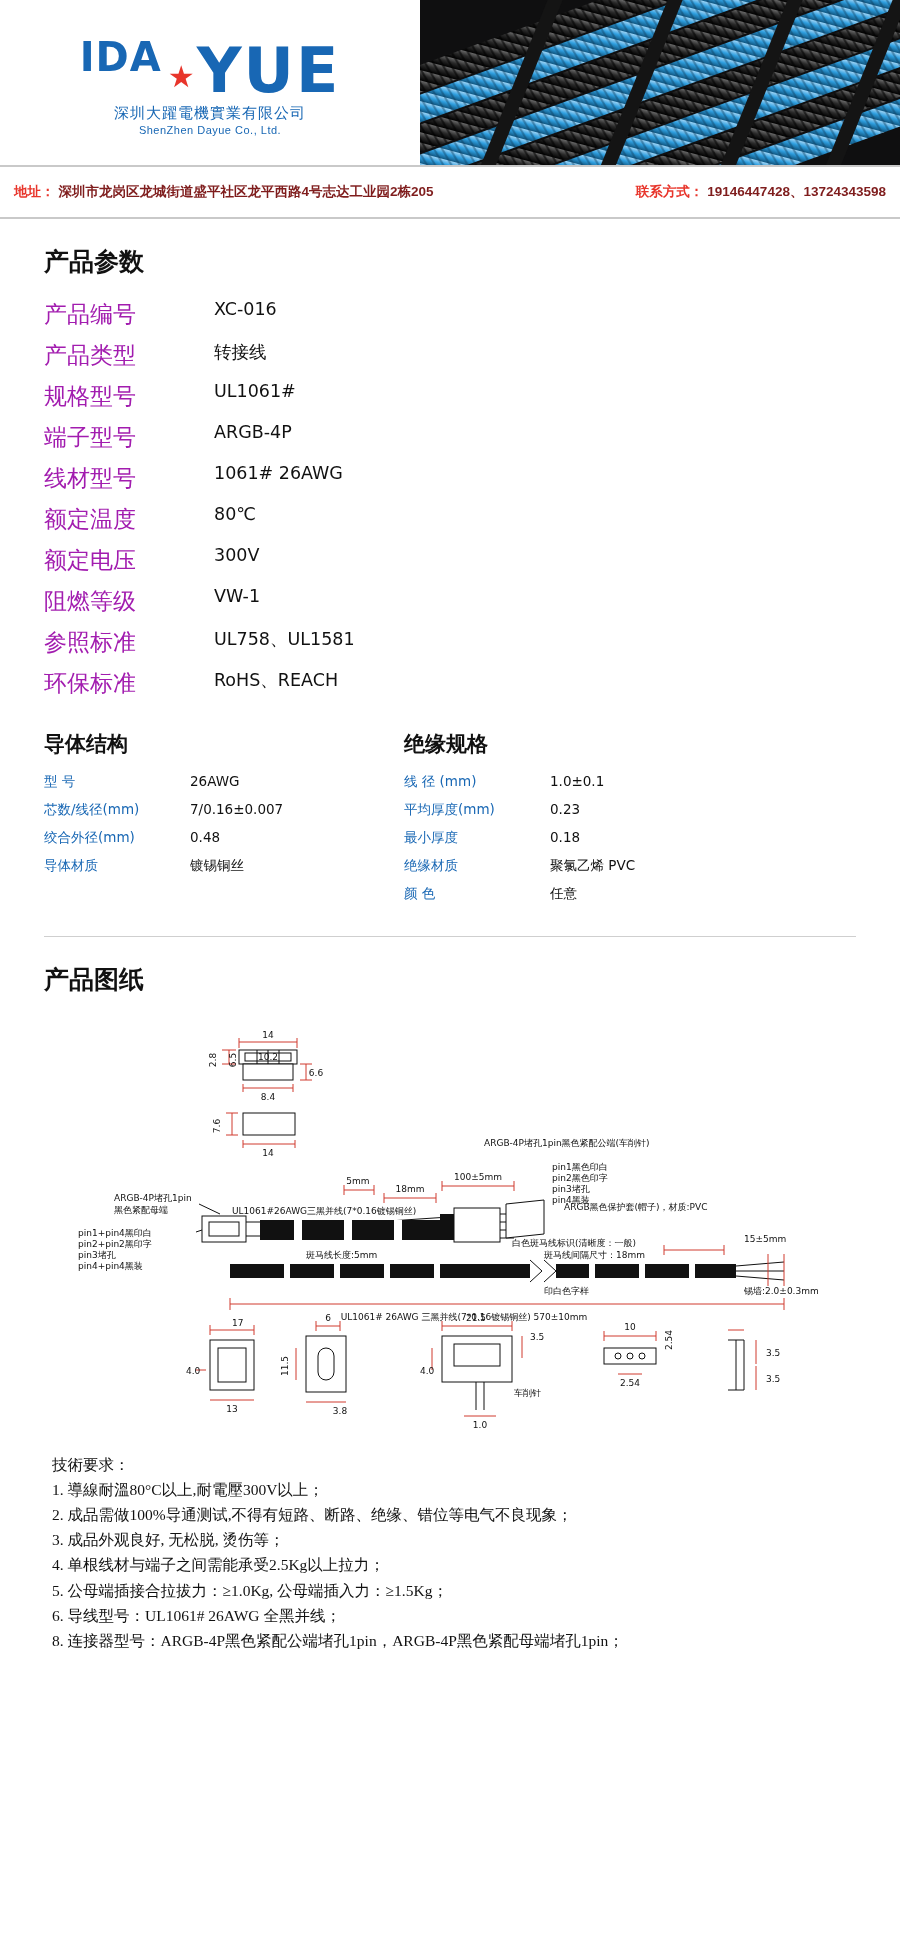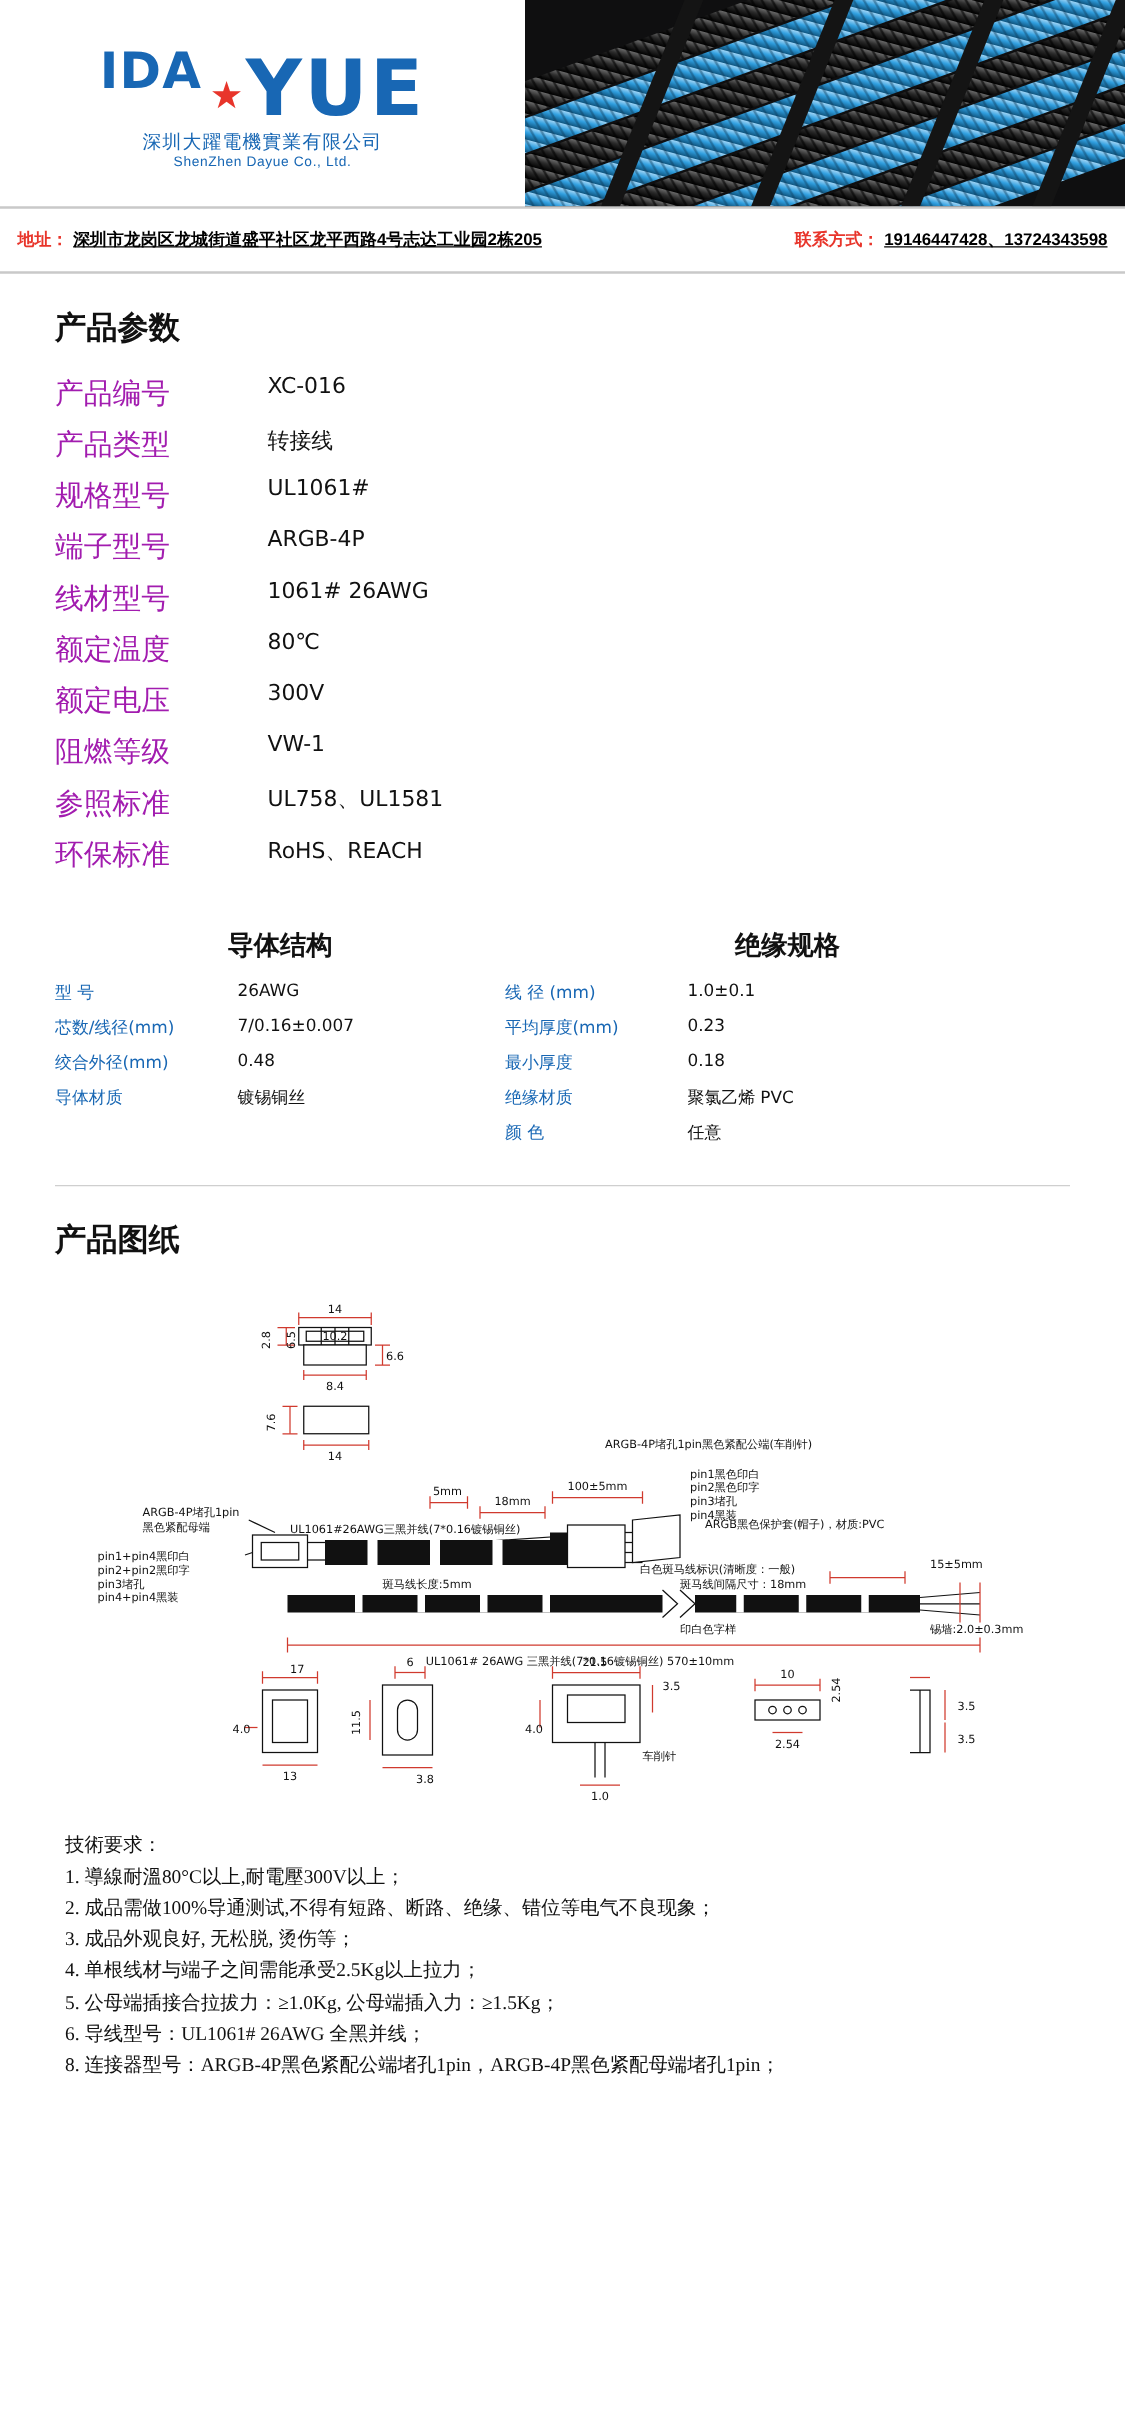--- a/index.html
+++ b/index.html
@@ -84,39 +84,38 @@
     border-top:2px solid #c9c9c9;
     border-bottom:2px solid #c9c9c9;
     padding:16px 14px;
     display:flex;
     align-items:center;
     font-size:13.5px;
     font-weight:bold;
     gap:4px;
   }
   .addr-label { color:#e8352b; }
-  .addr-text { color:#000000;text-decoration:underline; }
+  .addr-text { color:#7f1d1d; }
   .addr-right { margin-left:auto; display:flex; align-items:center; gap:4px; }
 
   
   .section { padding:0 44px; }
   h2.sec-title {
     font-size:25px;
     font-weight:bold;
     color:#111;
     margin:26px 0 16px 0;
     font-family:"DejaVu Sans",sans-serif;
   }
   h3.sub-title {
     font-size:21px;
     font-weight:bold;
     color:#111;
-    margin:16px 0 10px 0;
+    margin:4px 0 10px 0;
     font-family:"DejaVu Sans",sans-serif;
-    text-align:center;
   }
 
   table.spec { border-collapse:collapse; }
   table.spec td {
     padding:5px 0;
     vertical-align:top;
     font-family:"DejaVu Sans",sans-serif;
   }
   .spec-main td.k { color:#a21caf; font-size:23px; width:150px; }
   .spec-main td.v { color:#111; font-size:17.5px; padding-left:20px; }

